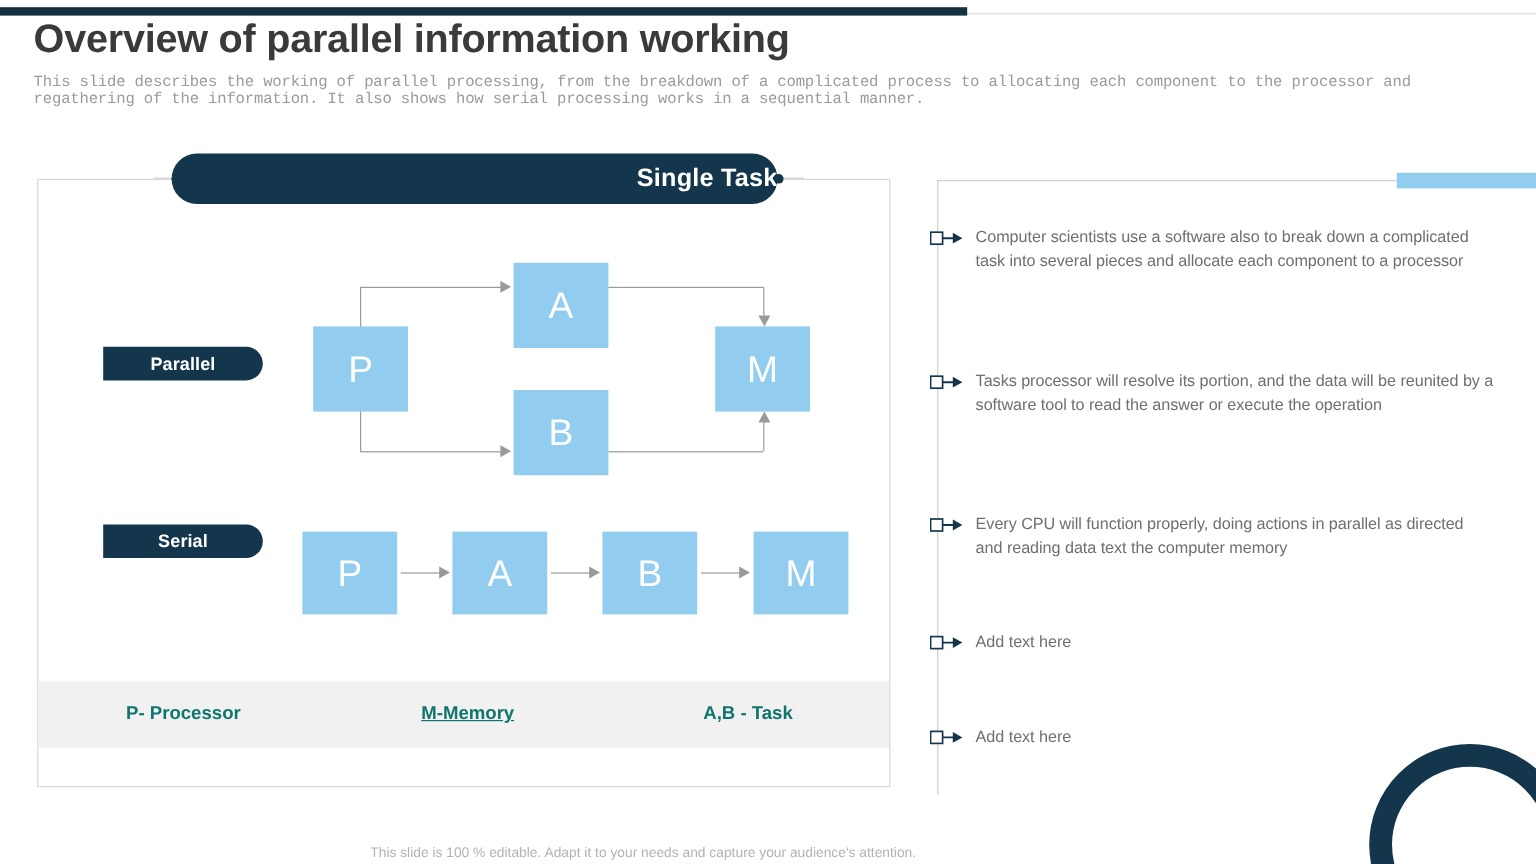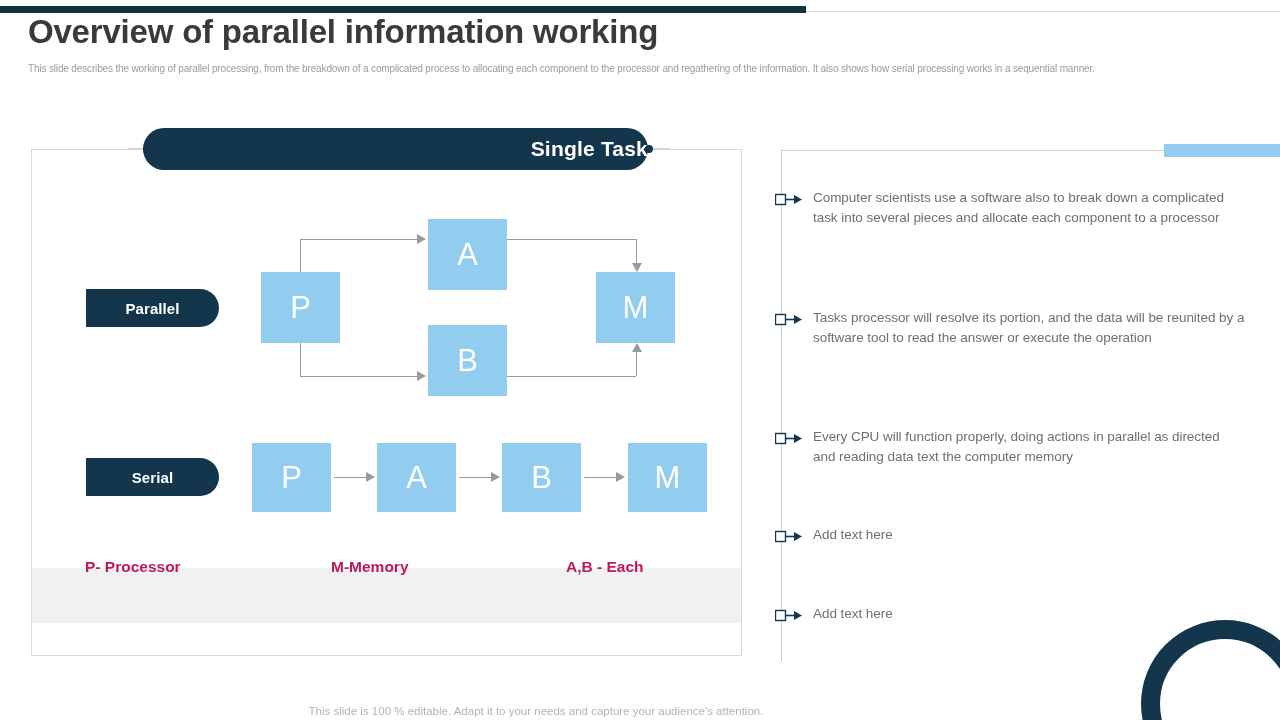--- a/index.html
+++ b/index.html
@@ -22,39 +22,41 @@
 
   
   #page-title{
     position:absolute;left:28px;top:12px;width:1100px;
     font-size:33px;font-weight:bold;color:#3a3a3a;
     letter-spacing:-0.2px;line-height:40px;
     white-space:nowrap;
   }
   #page-subtitle{
     position:absolute;left:28px;top:62px;width:1224px;
-    font-size:10px;color:#9b9b9b;line-height:14px;
+    font-size:13px;color:#9b9b9b;line-height:14px;
     letter-spacing:-0.15px;
+    font-family:Liberation Mono, monospace;
   }
 
   
   #diagram-card{
     position:absolute;left:31px;top:149px;width:711px;height:507px;
     border:1px solid #d8d8d8;background:#ffffff;box-sizing:border-box;
   }
   #legend-band{
     position:absolute;left:32px;top:568px;width:709px;height:55px;
     background:#f1f1f1;
   }
   .legend-cell{
-    position:absolute;top:558px;font-size:15.5px;font-weight:bold;color:#be185d;
+    position:absolute;top:586px;font-size:15.5px;font-weight:bold;color:#0f766e;
     white-space:nowrap;
+    margin-left:20px;
   }
   #legend-0{left:85px;}
-  #legend-1{left:331px;}
+  #legend-1{left:331px;text-decoration:underline;}
   #legend-2{left:566px;}
 
   
   #single-task-pill{
     position:absolute;left:143px;top:128px;width:505px;height:42px;
     background:#13364c;border-radius:21px;
     display:flex;align-items:center;justify-content:flex-end;
   }
   #single-task-label{
     color:#ffffff;font-size:21px;font-weight:bold;letter-spacing:0.2px;
@@ -66,29 +68,29 @@
   #pill-dot-left{left:143px;}
   #pill-dot-right{left:645px;}
   .pill-tick{
     position:absolute;top:148px;height:1px;background:#cfcfcf;
   }
   #pill-tick-left{left:128px;width:20px;}
   #pill-tick-right{left:650px;width:20px;}
 
   
   .row-label{
-    position:absolute;height:38px;width:133px;
+    position:absolute;height:28px;width:133px;
     background:#13364c;border-radius:0 19px 19px 0;
     display:flex;align-items:center;justify-content:center;
   }
   .row-label span{
     color:#ffffff;font-size:15px;font-weight:bold;letter-spacing:0.1px;
   }
   #label-parallel{left:86px;top:289px;}
-  #label-serial{left:86px;top:458px;}
+  #label-serial{left:86px;top:437px;}
 
   
   .node{
     position:absolute;background:#92cdef;
     display:flex;align-items:center;justify-content:center;
   }
   .node span{
     color:#ffffff;font-size:31px;font-weight:normal;line-height:1;
   }
   
@@ -203,21 +205,21 @@
 <div id="top-rule-thin"></div>
 <div id="top-rule-accent"></div>
 
 <div id="page-title">Overview of parallel information working</div>
 <div id="page-subtitle">This slide describes the working of parallel processing, from the breakdown of a complicated process to allocating each component to the processor and regathering of the information. It also shows how serial processing works in a sequential manner.</div>
 
 <div id="diagram-card"></div>
 <div id="legend-band"></div>
 <div class="legend-cell" id="legend-0">P- Processor</div>
 <div class="legend-cell" id="legend-1">M-Memory</div>
-<div class="legend-cell" id="legend-2">A,B - Each</div>
+<div class="legend-cell" id="legend-2">A,B - Task</div>
 
 <div id="pill-tick-left" class="pill-tick"></div>
 <div id="pill-tick-right" class="pill-tick"></div>
 <div id="single-task-pill">
   <span id="single-task-label">Single Task</span>
 </div>
 <div id="pill-dot-left" class="pill-dot"></div>
 <div id="pill-dot-right" class="pill-dot"></div>
 
 <div class="row-label" id="label-parallel">

